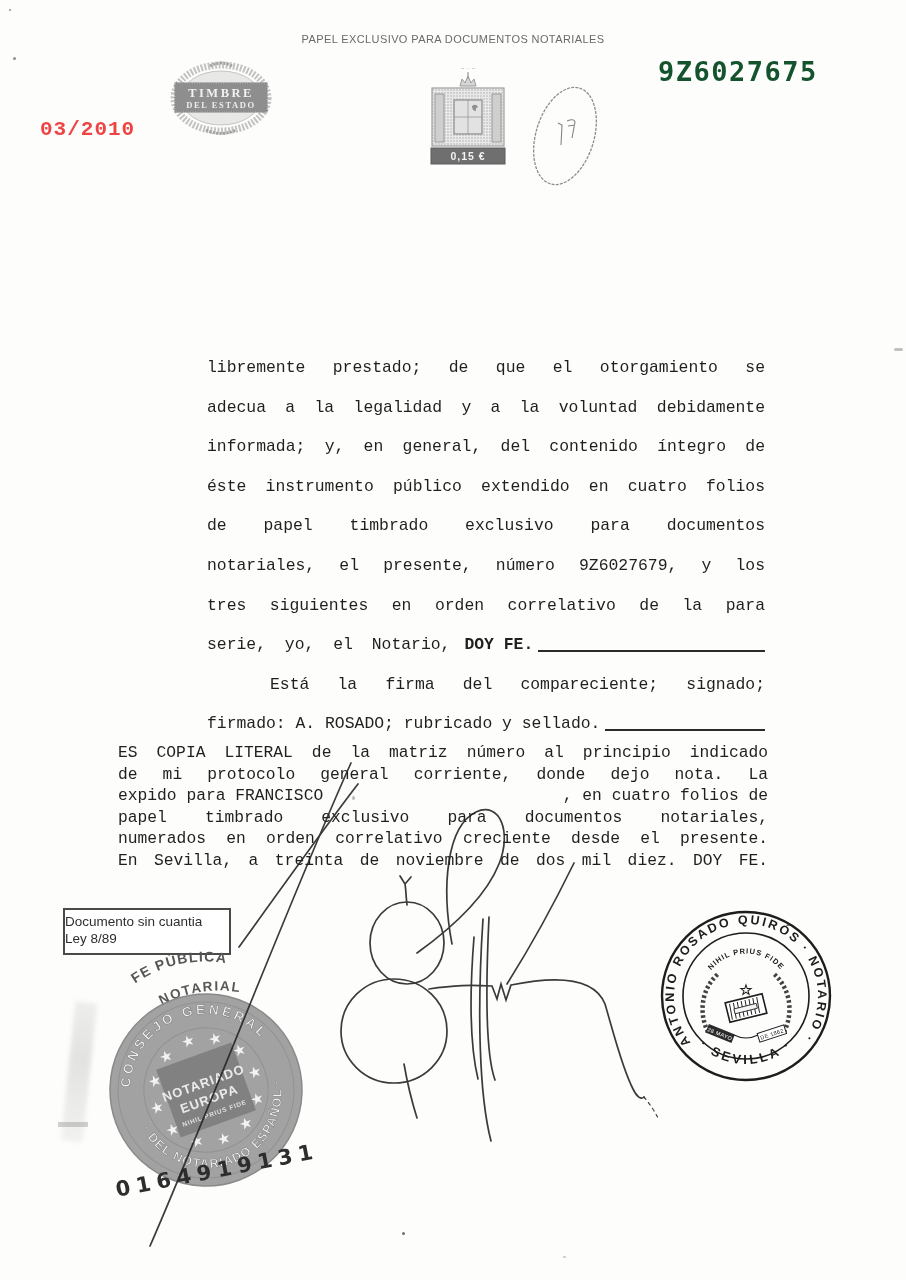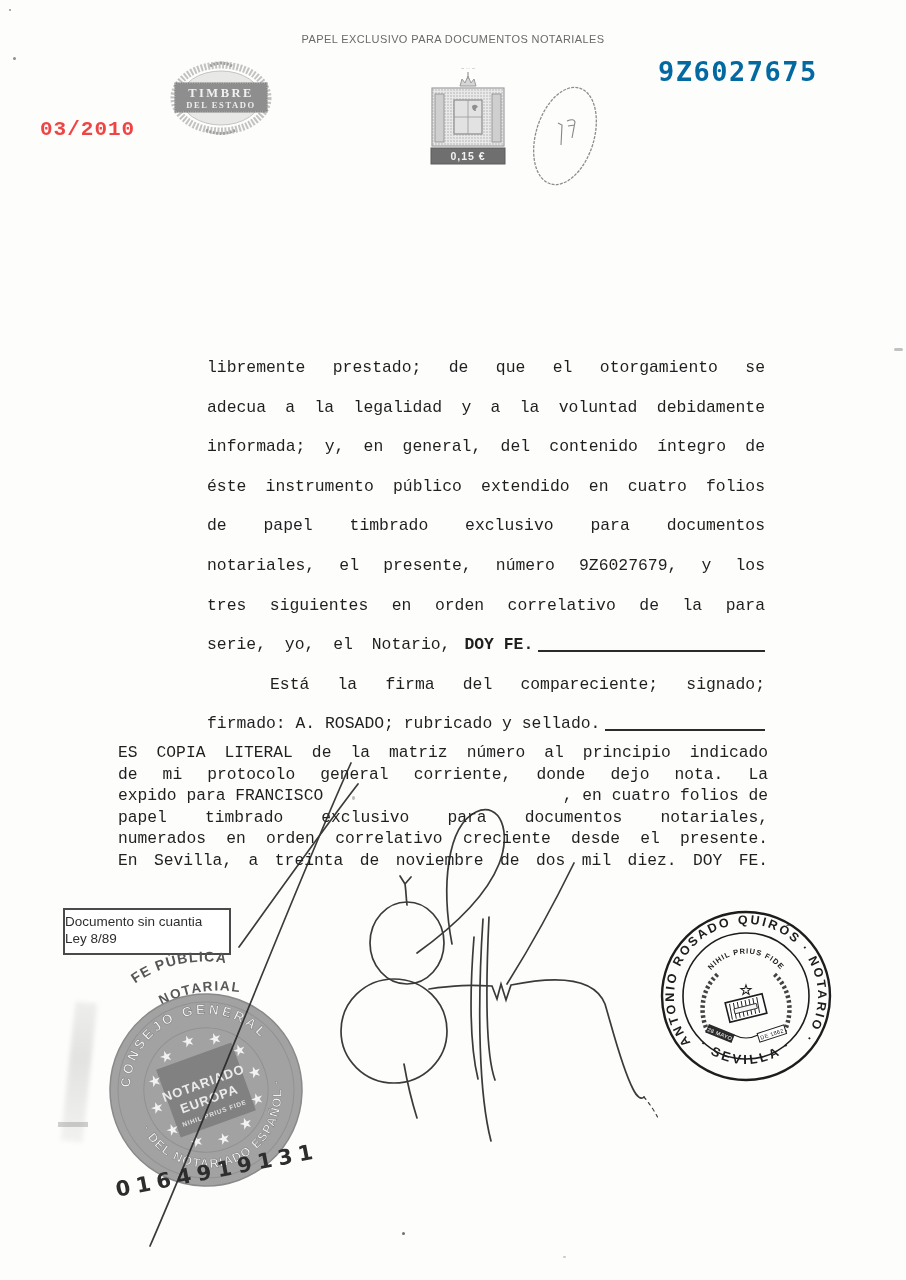--- a/index.html
+++ b/index.html
@@ -4,21 +4,21 @@
 <style>
   html,body{margin:0;padding:0;background:#e8e8e8;}
   .page{position:relative;width:906px;height:1280px;background:#fdfdfc;overflow:hidden;
         font-family:"Liberation Mono",monospace;color:#1f1f1f;}
   .abs{position:absolute;}
 
   
   .header-note{top:33px;left:0;width:906px;text-align:center;
     font-family:"Liberation Sans",sans-serif;font-size:11px;letter-spacing:.4px;color:#6a6a6a;}
   .serial{top:56px;left:658px;font-family:"DejaVu Sans Mono",monospace;
-    font-size:27px;font-weight:600;letter-spacing:1.5px;color:#0369a1;}
+    font-size:27px;font-weight:600;letter-spacing:1.5px;color:#14532d;}
   .date-code{top:118px;left:40px;font-size:21px;font-weight:700;letter-spacing:1px;color:#ef4444;}
 
   
   .bodyblock{top:357px;left:207px;width:558px;font-size:16.4px;font-family:Liberation Mono, monospace;}
   .jline{height:39.6px;line-height:22px;text-align:justify;text-align-last:justify;white-space:nowrap;}
   .flexline{height:39.6px;line-height:22px;display:flex;align-items:flex-start;}
   .rule{flex:1;border-bottom:2.2px solid #2b2b2b;height:16px;margin-left:5px;}
   .indent{padding-left:63px;}
   b{font-weight:700;}
   .copyblock{top:742px;left:118px;width:650px;font-size:16.3px;font-weight:400;}

